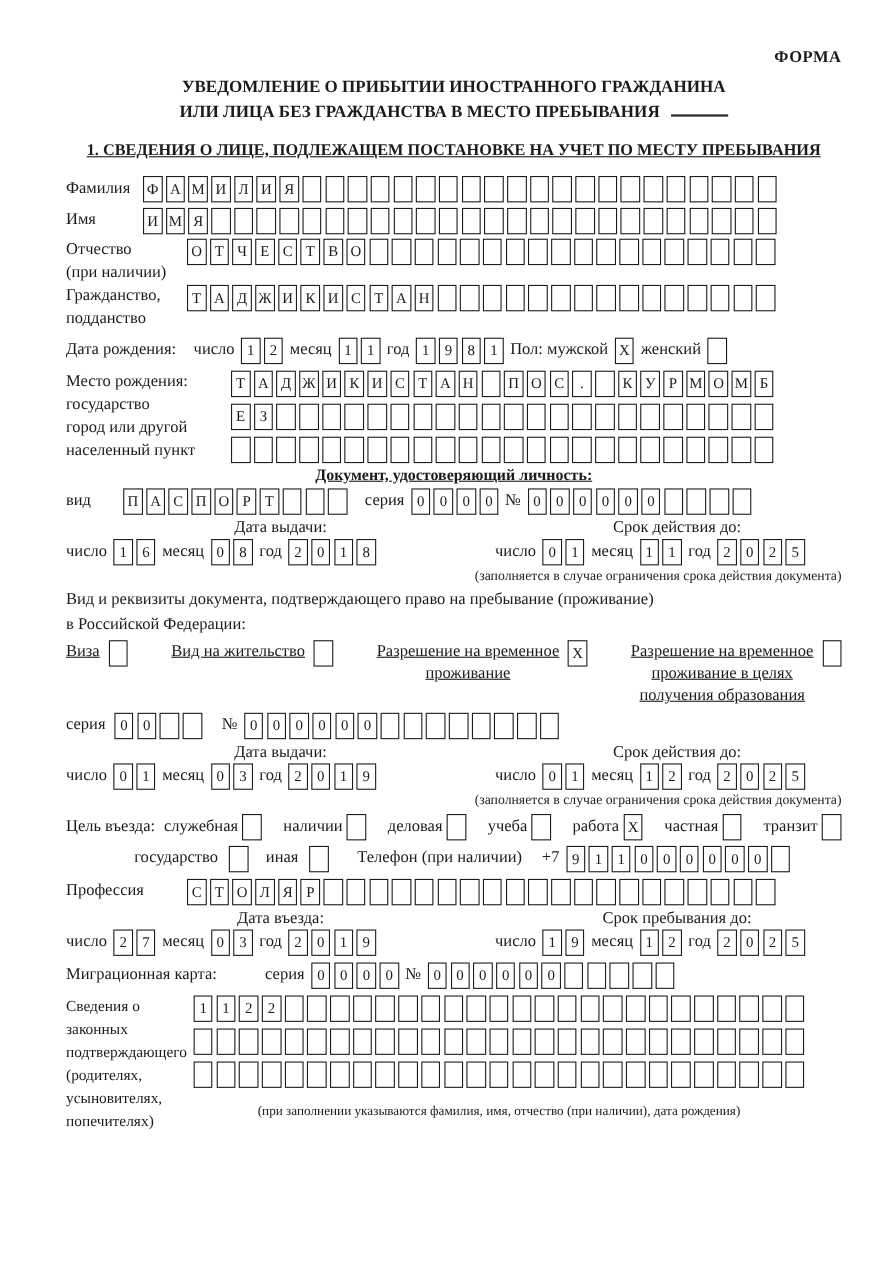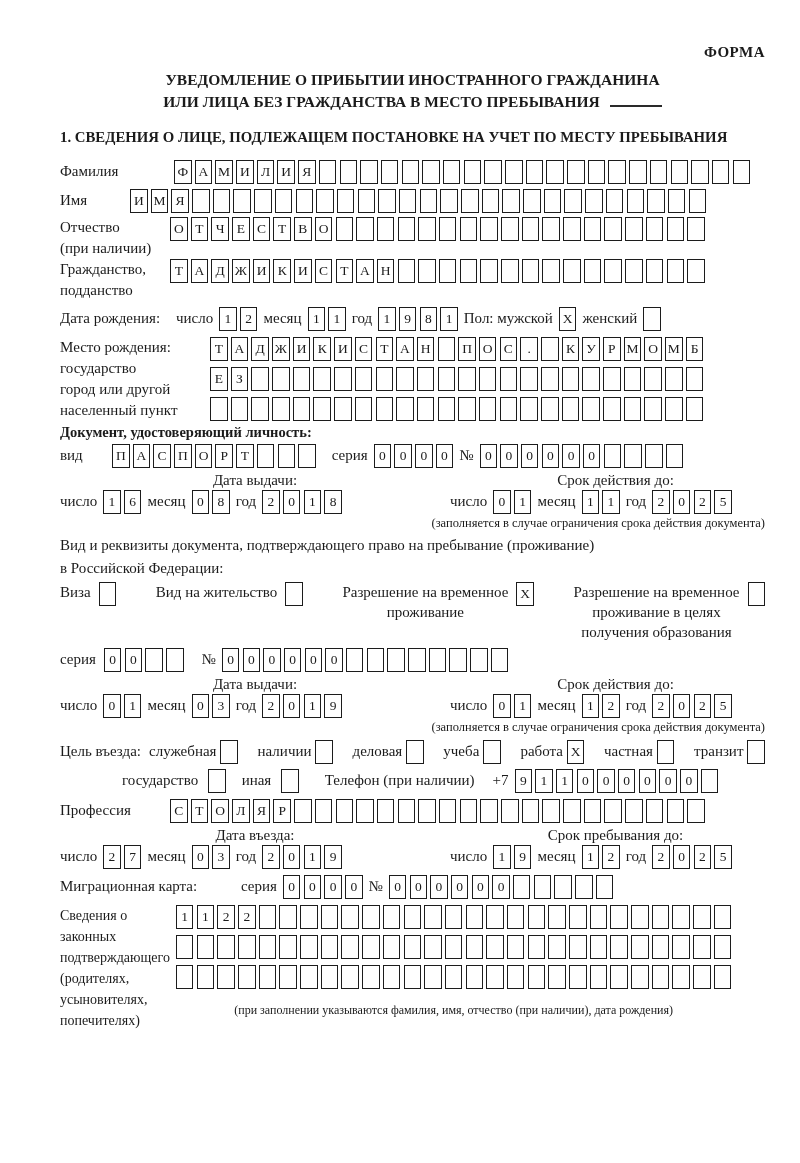--- a/index.html
+++ b/index.html
@@ -8,21 +8,21 @@
     padding:36px 35px 10px 60px;overflow:hidden;position:relative;
     background:#fff;color:#1b1b1b;
     font-family:"Liberation Serif","DejaVu Serif",serif;font-size:15px;
   }
   
   .hnote{width:180px;margin-left:auto;margin-right:3px;font-size:13px;line-height:1.4;}
   .hnote2{margin-top:5px;}
   .forma{text-align:right;font-weight:bold;margin-top:8px;font-size:15px;letter-spacing:.5px;}
   .title{text-align:center;font-weight:bold;font-size:15.5px;line-height:1.45;margin-top:8px;}
   .blank{display:inline-block;width:52px;height:13px;border-bottom:2px solid #2a2a2a;margin-left:10px;}
-  .sect{margin-top:15px;font-weight:bold;font-size:14.8px;}
+  .sect{margin-top:15px;text-align:center;font-weight:bold;font-size:14.8px;text-decoration:underline;}
   
   .row{display:flex;align-items:center;}
   .row.top{align-items:flex-start;}
   .lab{flex:0 0 auto;}
   .w70{flex:0 0 70px;}
   .w110{flex:0 0 110px;}
   .w150{flex:0 0 150px;}
   .w88{flex:0 0 88px;font-size:14px;}
   .lab2{display:flex;flex-direction:column;line-height:21px;}
   .stack{display:flex;flex-direction:column;gap:6px;}
@@ -38,27 +38,27 @@
   .dhead{display:flex;margin-top:4px;gap:16px;}
   .dh-l{flex:0 0 390px;text-align:center;}
   .dh-r{flex:1;text-align:center;}
   .dline{display:flex;align-items:center;margin-top:1px;}
   .dgroup{display:flex;align-items:center;}
   .dgroup.l{flex:0 0 390px;}
   .dnote{text-align:right;font-size:12.5px;margin-top:2px;}
   
   .optrow{display:flex;justify-content:space-between;align-items:flex-start;margin-top:3px;}
   .opt{display:flex;align-items:flex-start;gap:8px;}
-  .otxt{display:flex;flex-direction:column;text-align:center;line-height:1.35;}
+  .otxt{display:flex;flex-direction:column;text-align:center;line-height:1.35;text-decoration:underline;}
   
   .purpopts{flex:1;display:flex;justify-content:space-between;align-items:center;margin-left:8px;}
   .po{display:flex;align-items:center;gap:4px;}
   .caption{text-align:center;font-size:12px;margin-top:8px;}
   .mt3{margin-top:3px;} .mt4{margin-top:4px;} .mt5{margin-top:5px;}
-  .mt6{margin-top:6px;} .mt14{margin-top:14px;gap:44px;}
+  .mt6{margin-top:6px;} .mt14{margin-top:14px;}
   .txtline{margin-top:4px;line-height:1.4;}
 </style>
 </head>
 <body>
 
 <div class="page">
 
 
   <div class="forma">ФОРМА</div>
 

